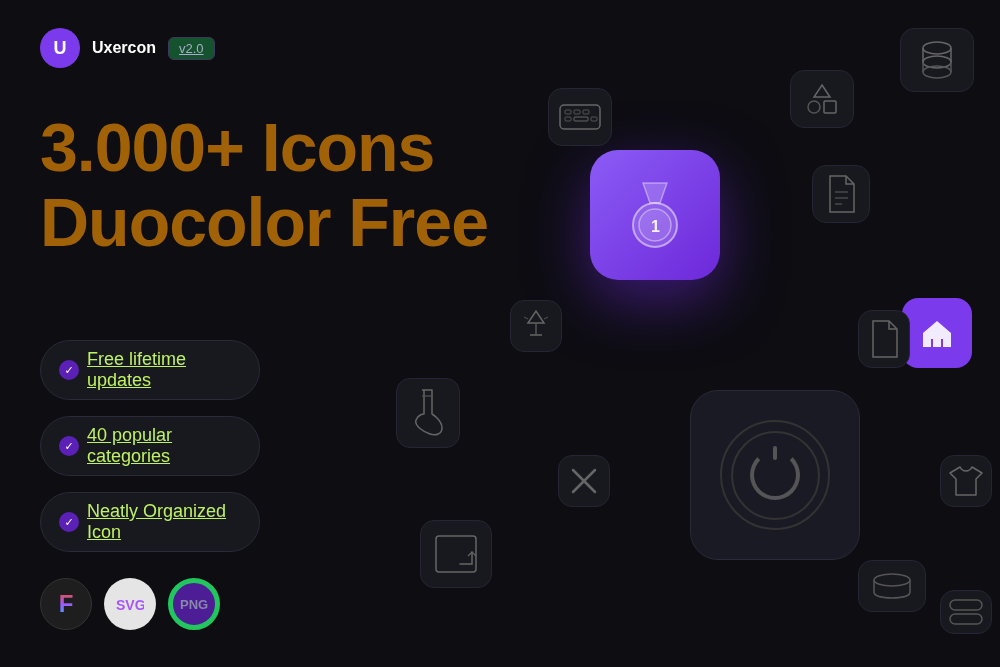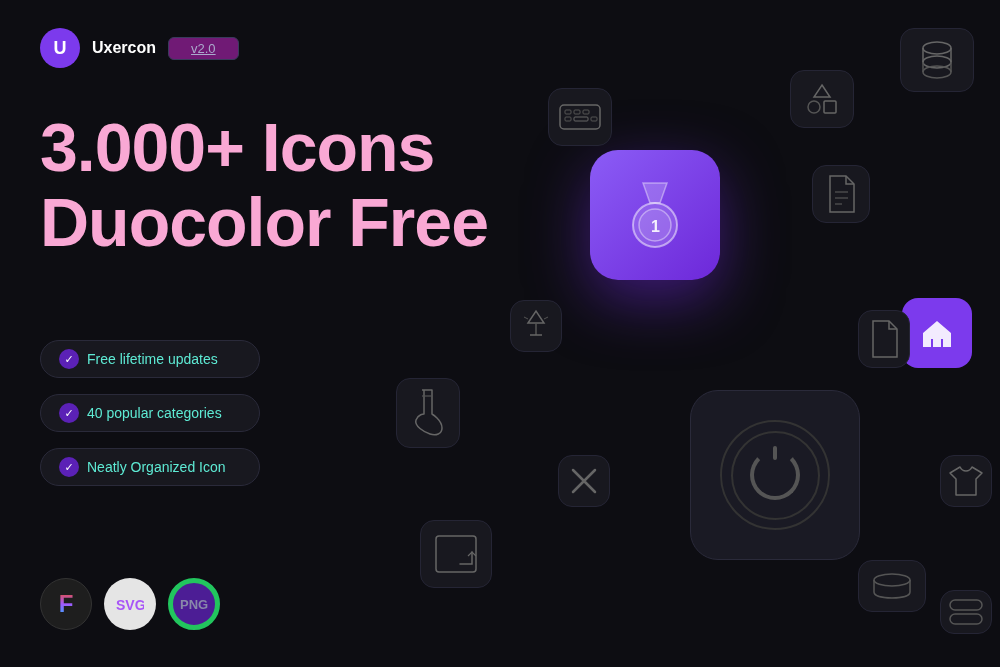--- a/index.html
+++ b/index.html
@@ -32,37 +32,37 @@
       color: white;
       font-weight: 800;
       font-size: 18px;
     }
     .brand-name {
       color: white;
       font-size: 16px;
       font-weight: 600;
     }
     .version-badge {
-      background: #701a75;
+      background: #14532d;
       border: 1px solid #3a3a5c;
       color: #aaaacc;
       font-size: 13px;
-      padding: 3px 22px;
+      padding: 3px 10px;
       border-radius: 6px;
       text-decoration: underline;
     }
 
     
     .headline {
       position: absolute;
       top: 110px;
       left: 40px;
     }
     .headline h1 {
-      color: #f9a8d4;
+      color: #a16207;
       font-size: 68px;
       font-weight: 900;
       line-height: 1.1;
       letter-spacing: -1px;
     }
 
     
     .features {
       position: absolute;
       top: 340px;
@@ -87,23 +87,24 @@
       border-radius: 50%;
       background: #5b21b6;
       display: flex;
       align-items: center;
       justify-content: center;
       color: white;
       font-size: 11px;
       flex-shrink: 0;
     }
     .pill-text {
-      color: #5eead4;
-      font-size: 14px;
+      color: #bef264;
+      font-size: 18px;
       font-weight: 500;
+      text-decoration: underline;
     }
 
     
     .format-icons {
       position: absolute;
       top: 578px;
       left: 40px;
       display: flex;
       gap: 12px;
     }

